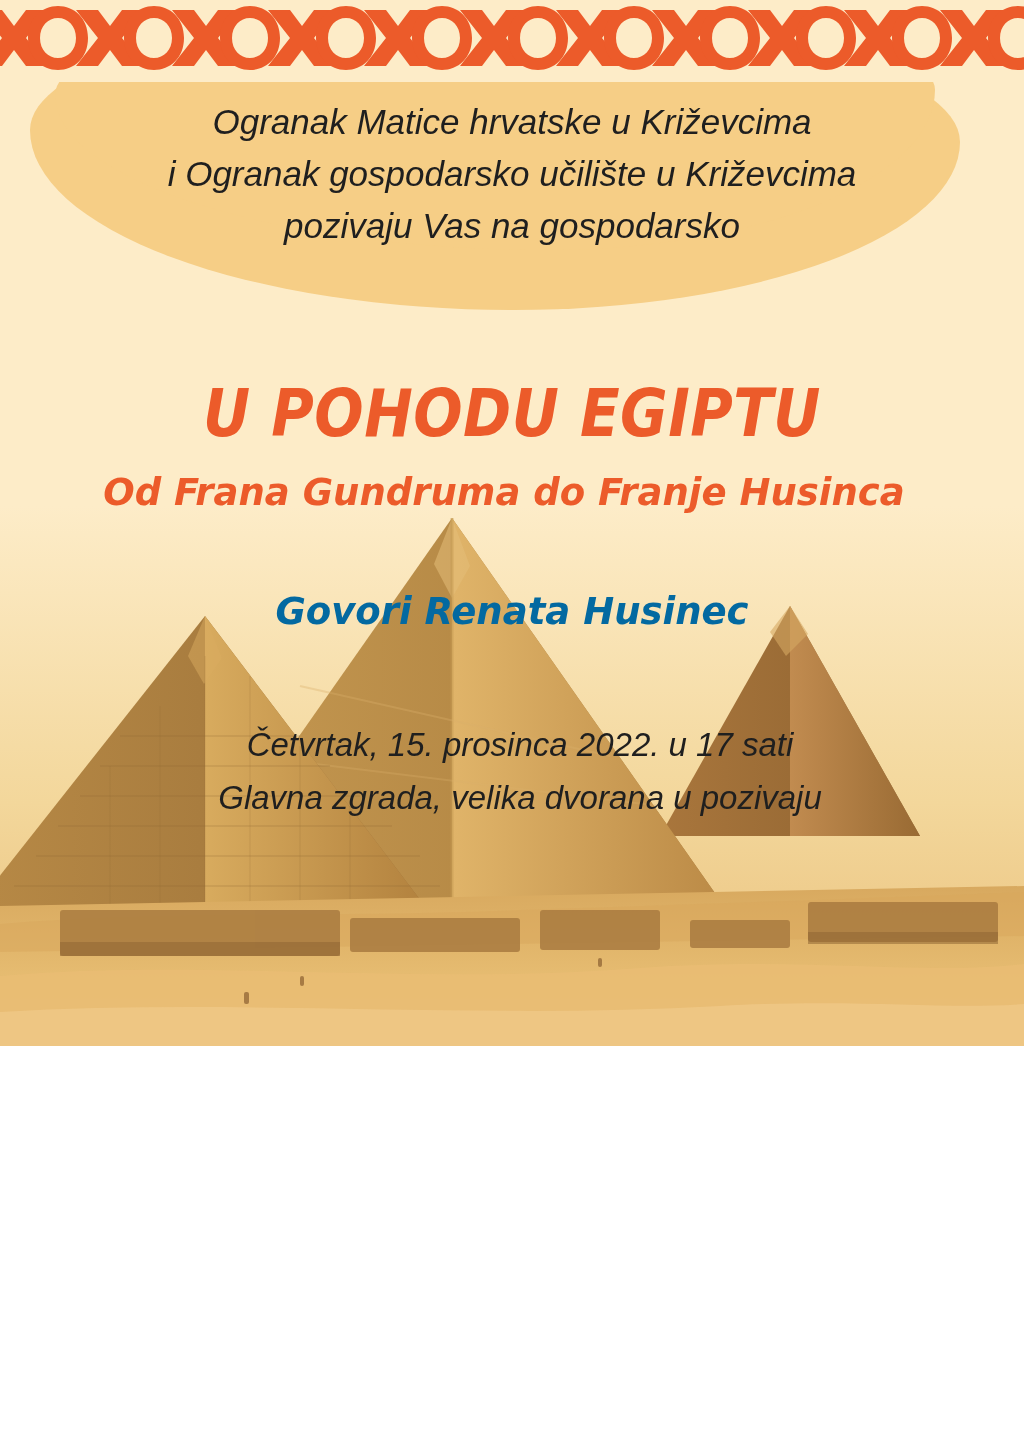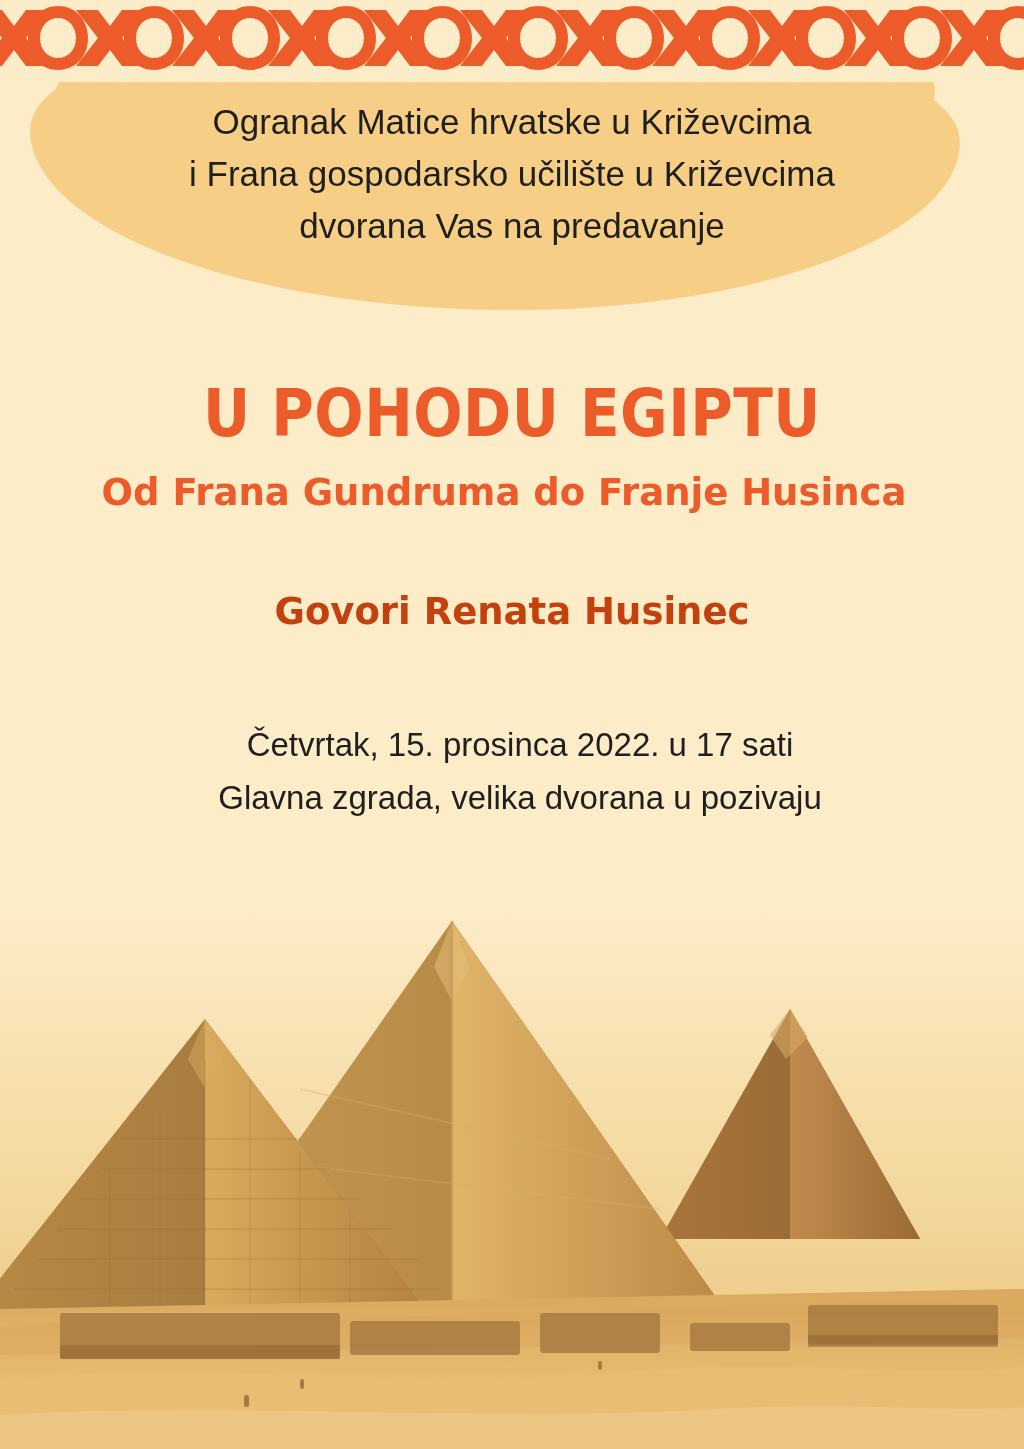--- a/index.html
+++ b/index.html
@@ -6,23 +6,24 @@
     margin: 0;
     padding: 0;
     background: #ffffff;
   }
   body {
     font-family: "Liberation Sans", sans-serif;
   }
   .poster {
     position: relative;
     width: 1024px;
-    height: 1449px;
+    height: 1046px;
     overflow: hidden;
     background: #fdecc8;
+    font-style: italic;
   }
 
   
   .top-pattern {
     position: absolute;
     top: 0;
     left: 0;
     width: 1024px;
     height: 82px;
     background: #fdecc8;
@@ -91,21 +92,21 @@
     font-weight: 700;
     font-size: 37px;
     color: #ec5b2a;
     margin: 26px 16px 0 0;
     line-height: 1.1;
   }
   .speaker {
     font-family: "DejaVu Sans", sans-serif;
     font-weight: 700;
     font-size: 37px;
-    color: #c2410c;
+    color: #0369a1;
     margin: 78px 0 0 0;
     line-height: 1.1;
   }
 
   
   .details {
     position: absolute;
     top: 718px;
     left: 8px;
     width: 1024px;
@@ -172,22 +173,22 @@
       </g>
       <rect x="0" y="70" width="1024" height="12" fill="#fdecc8"></rect>
     </svg>
   </div>
 
   <div class="header-blob"></div>
   <div class="header-blob b2"></div>
 
   <div class="header-text">
     <span class="line">Ogranak Matice hrvatske u Križevcima</span>
-    <span class="line">i Frana gospodarsko učilište u Križevcima</span>
-    <span class="line">dvorana Vas na predavanje</span>
+    <span class="line">i Ogranak gospodarsko učilište u Križevcima</span>
+    <span class="line">pozivaju Vas na gospodarsko</span>
   </div>
 
   <div class="title-block">
     <h1 class="main-title">U POHODU EGIPTU</h1>
     <p class="subtitle">Od Frana Gundruma do Franje Husinca</p>
     <p class="speaker">Govori Renata Husinec</p>
   </div>
 
   <div class="details">
     <span class="line">Četvrtak, 15. prosinca 2022. u 17 sati</span>

